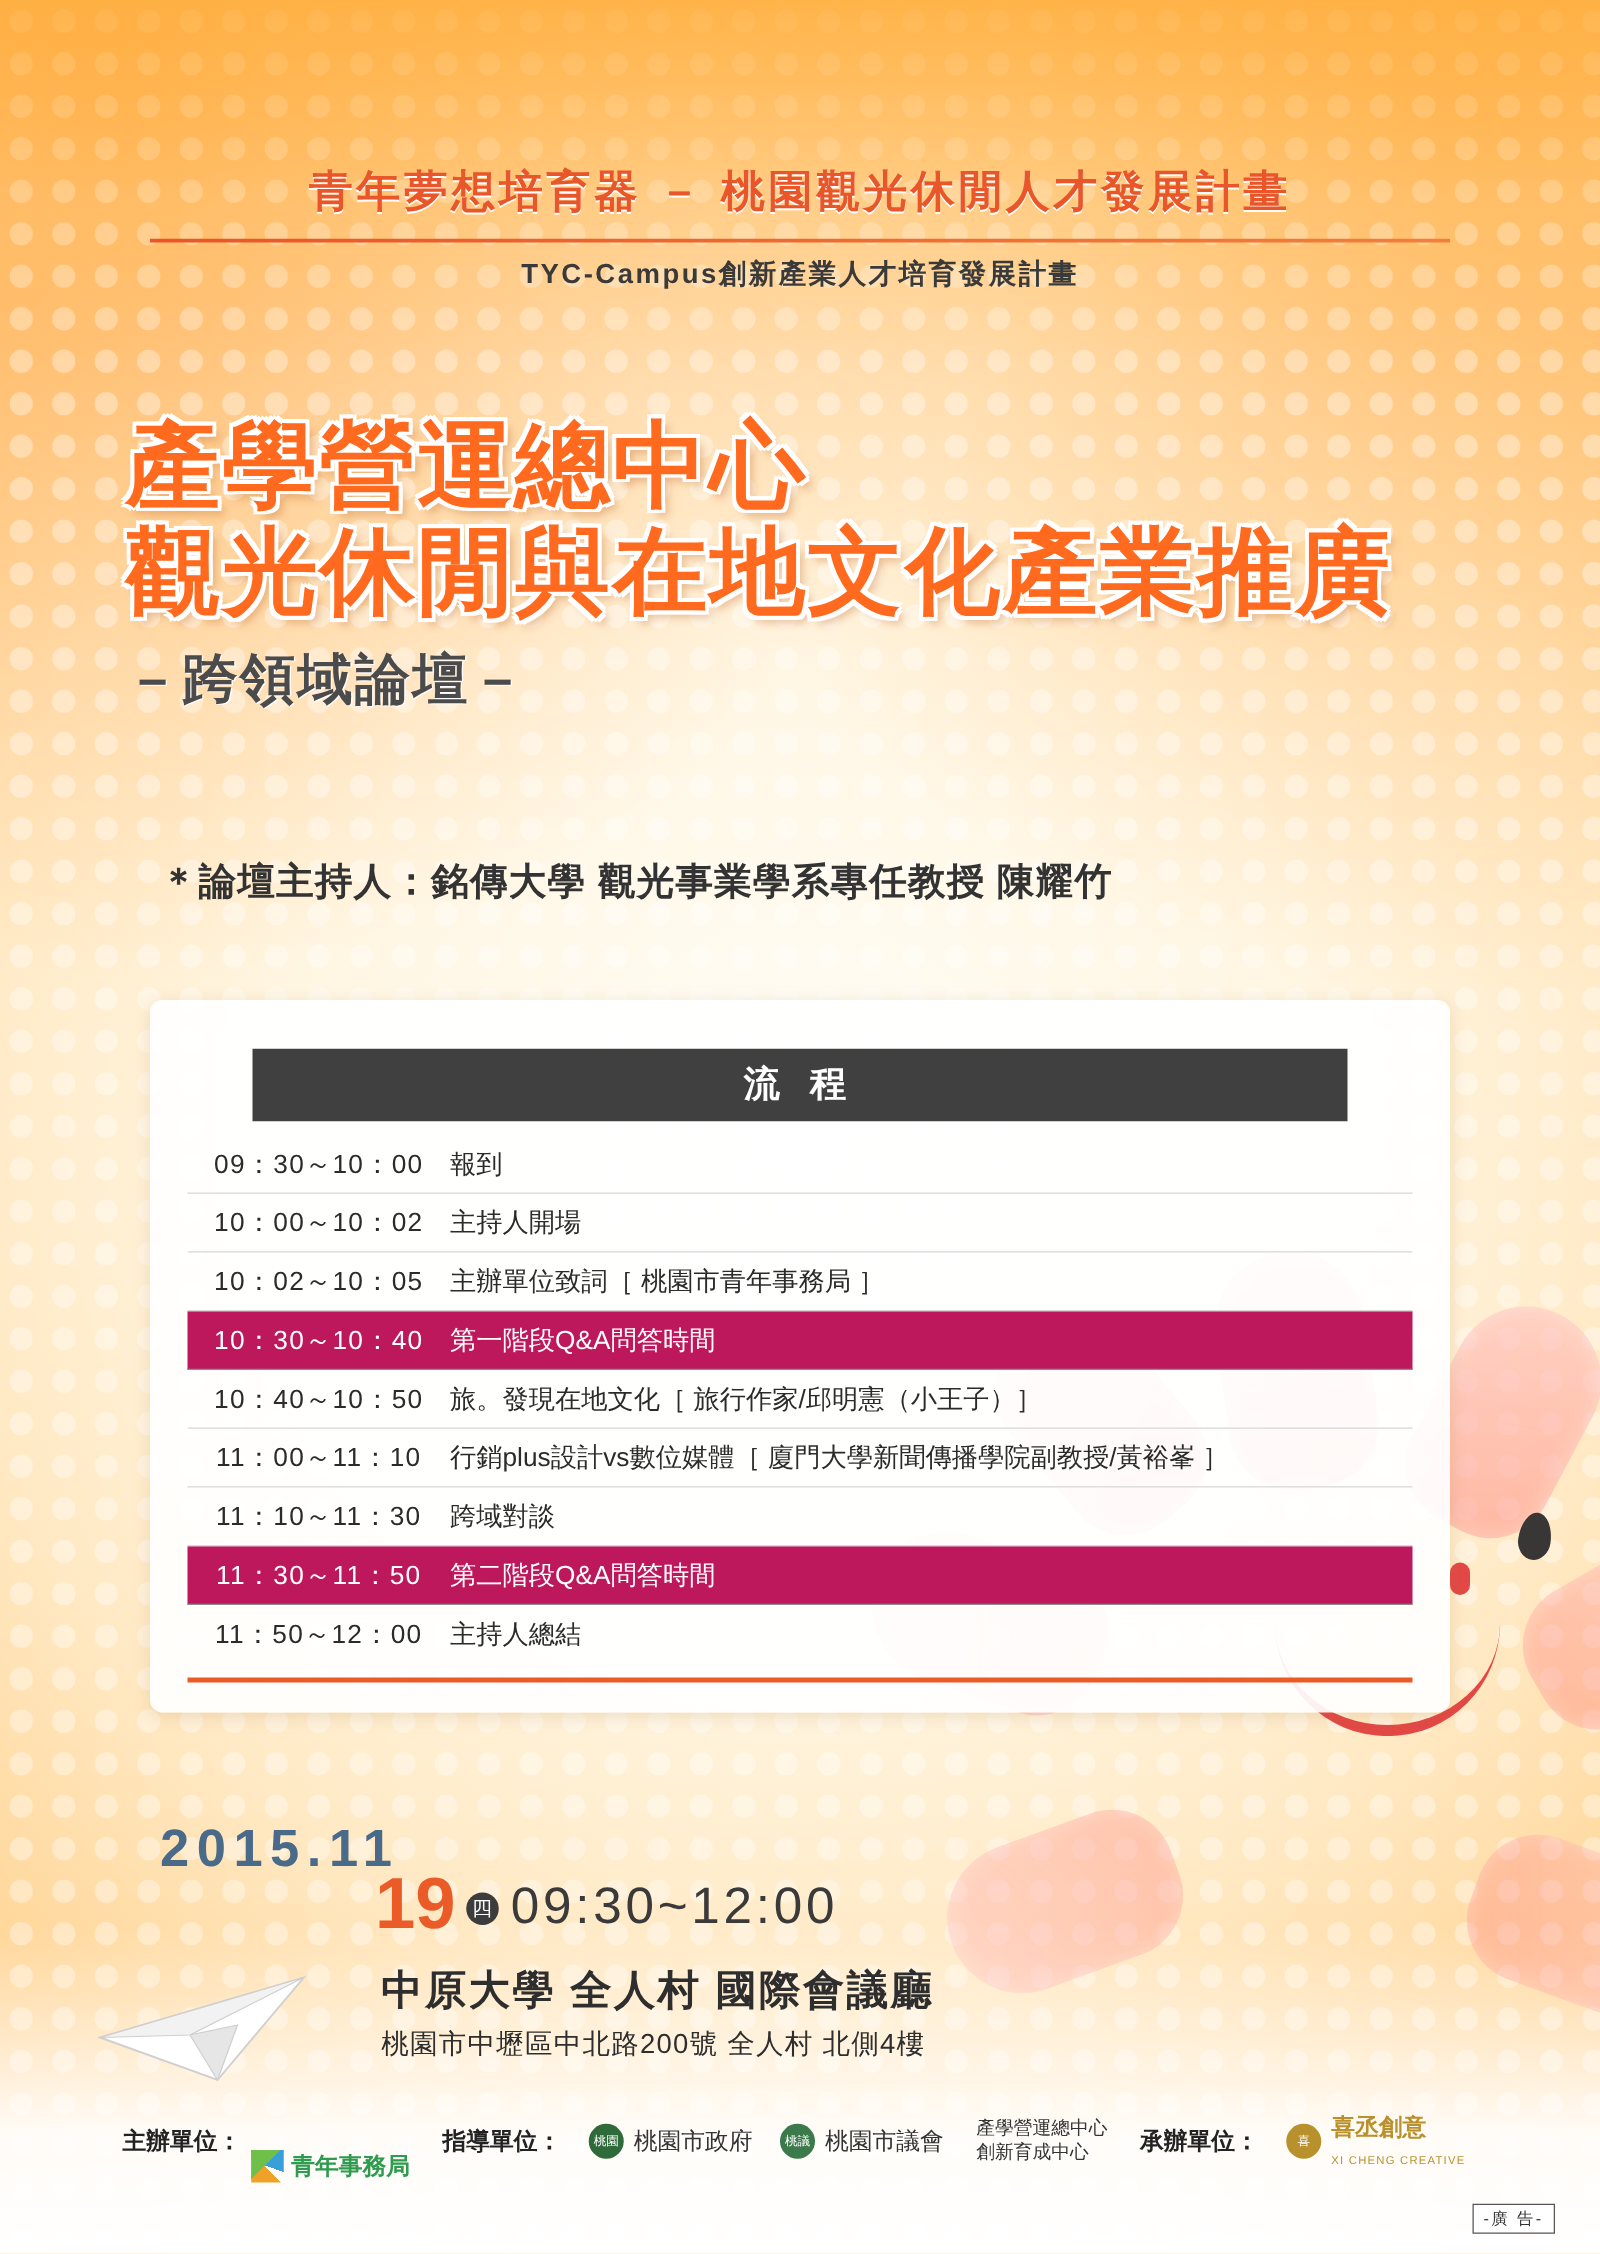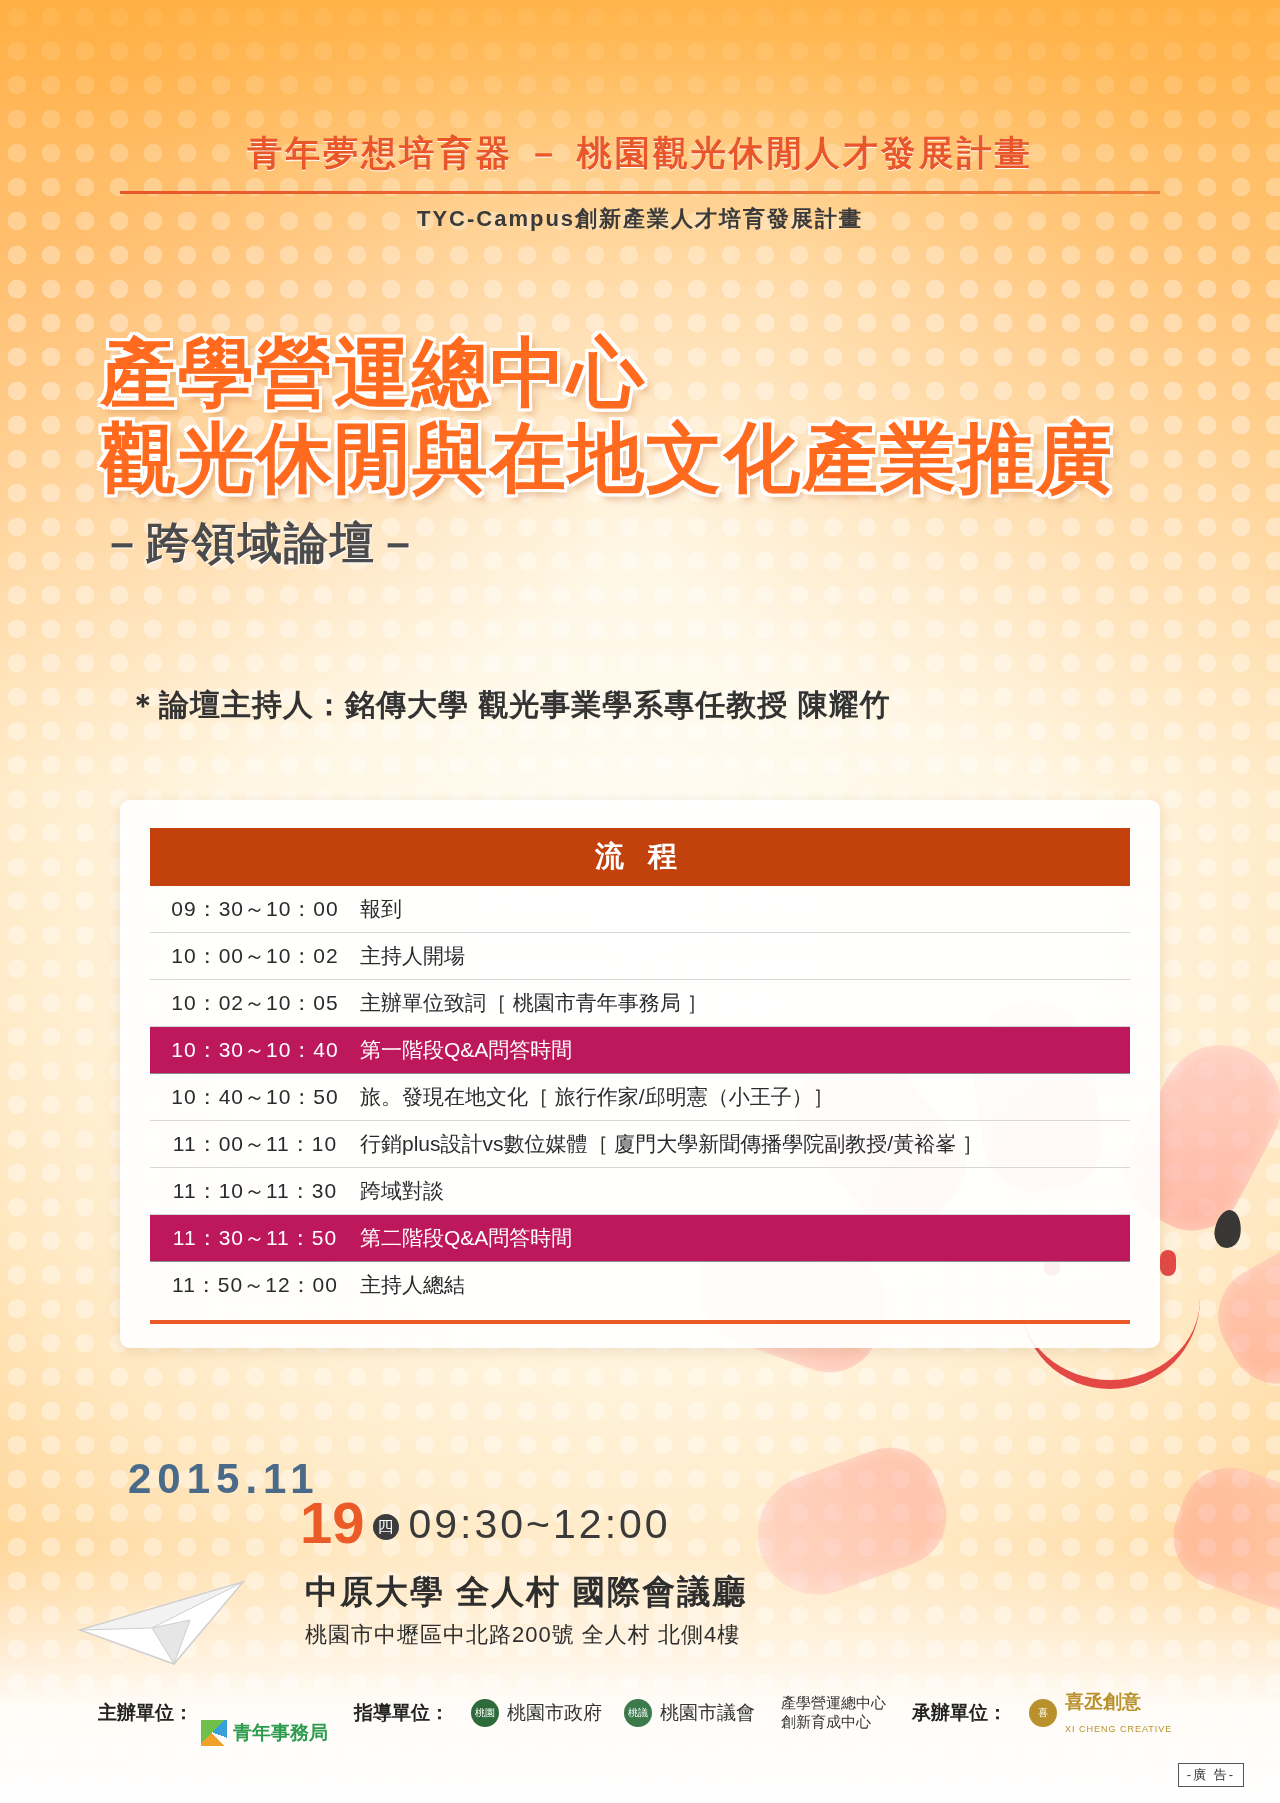--- a/index.html
+++ b/index.html
@@ -115,21 +115,21 @@
 
   
   .card{
     position:absolute;left:120px;top:800px;width:1040px;
     background:rgba(255,255,255,.92);
     border-radius:10px;
     box-shadow:0 3px 14px rgba(160,110,50,.18);
     padding:28px 0 24px;
   }
   .card-head{
-    width:980px;margin:0 auto;height:58px;background:#c2410c;
+    width:876px;margin:11px auto;height:58px;background:#404040;
     color:#fff;font-size:29px;font-weight:bold;letter-spacing:8px;
     display:flex;align-items:center;justify-content:center;
   }
   table.sched{
     width:980px;margin:0 auto;border-collapse:collapse;
   }
   table.sched td{
     font-size:21px;color:#2b2b2b;padding:9px 0;border-bottom:1px solid #d8d8d8;
     white-space:nowrap;
   }

